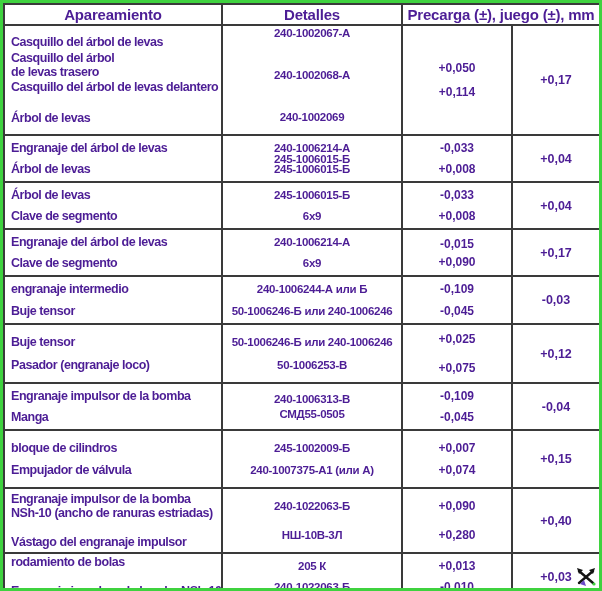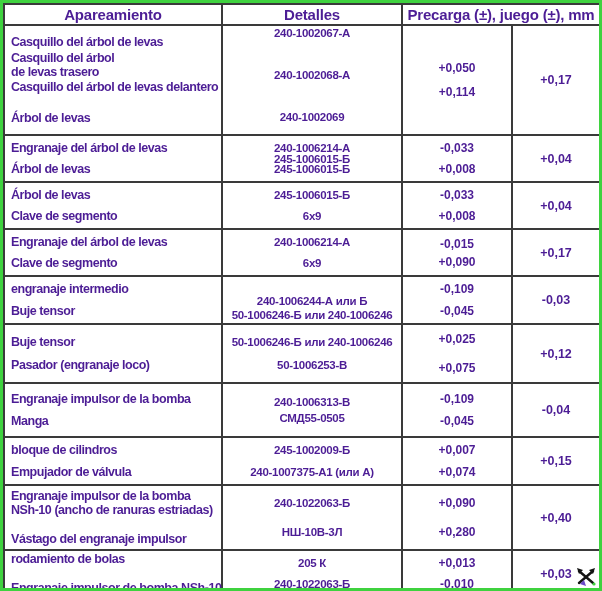--- a/index.html
+++ b/index.html
@@ -187,21 +187,21 @@
           </td>
         </tr>
         <tr style="height: 48px;">
           <td class="c-name">
             <div class="cw" style="height: 44px;">
               <div class="line">engranaje intermedio</div>
               <div class="line">Buje tensor</div>
             </div>
           </td>
           <td class="c-desig">
-            <div class="cw" style="height: 44px; justify-content: flex-end;">
+            <div class="cw" style="height: 44px;">
               <div class="line">240-1006244-А или Б</div>
               <div class="line">50-1006246-Б или 240-1006246</div>
             </div>
           </td>
           <td class="c-segun">
             <div class="cw" style="height: 44px;">
               <div class="line">-0,109</div>
               <div class="line">-0,045</div>
             </div>
           </td>
@@ -249,26 +249,26 @@
               <div class="line">СМД55-0505</div>
             </div>
           </td>
           <td class="c-segun">
             <div class="cw" style="height: 43px;">
               <div class="line">-0,109</div>
               <div class="line">-0,045</div>
             </div>
           </td>
           <td class="c-adm">
-            <div class="cw" style="height: 52px;">
+            <div class="cw" style="height: 43px;">
               <div class="line">-0,04</div>
             </div>
           </td>
         </tr>
-        <tr style="height: 48px; margin-left: 12px;">
+        <tr style="height: 58px; margin-left: 12px;">
           <td class="c-name">
             <div class="cw" style="height: 44px;">
               <div class="line">bloque de cilindros</div>
               <div class="line">Empujador de válvula</div>
             </div>
           </td>
           <td class="c-desig">
             <div class="cw" style="height: 44px;">
               <div class="line">245-1002009-Б</div>
               <div class="line">240-1007375-А1 (или А)</div>

